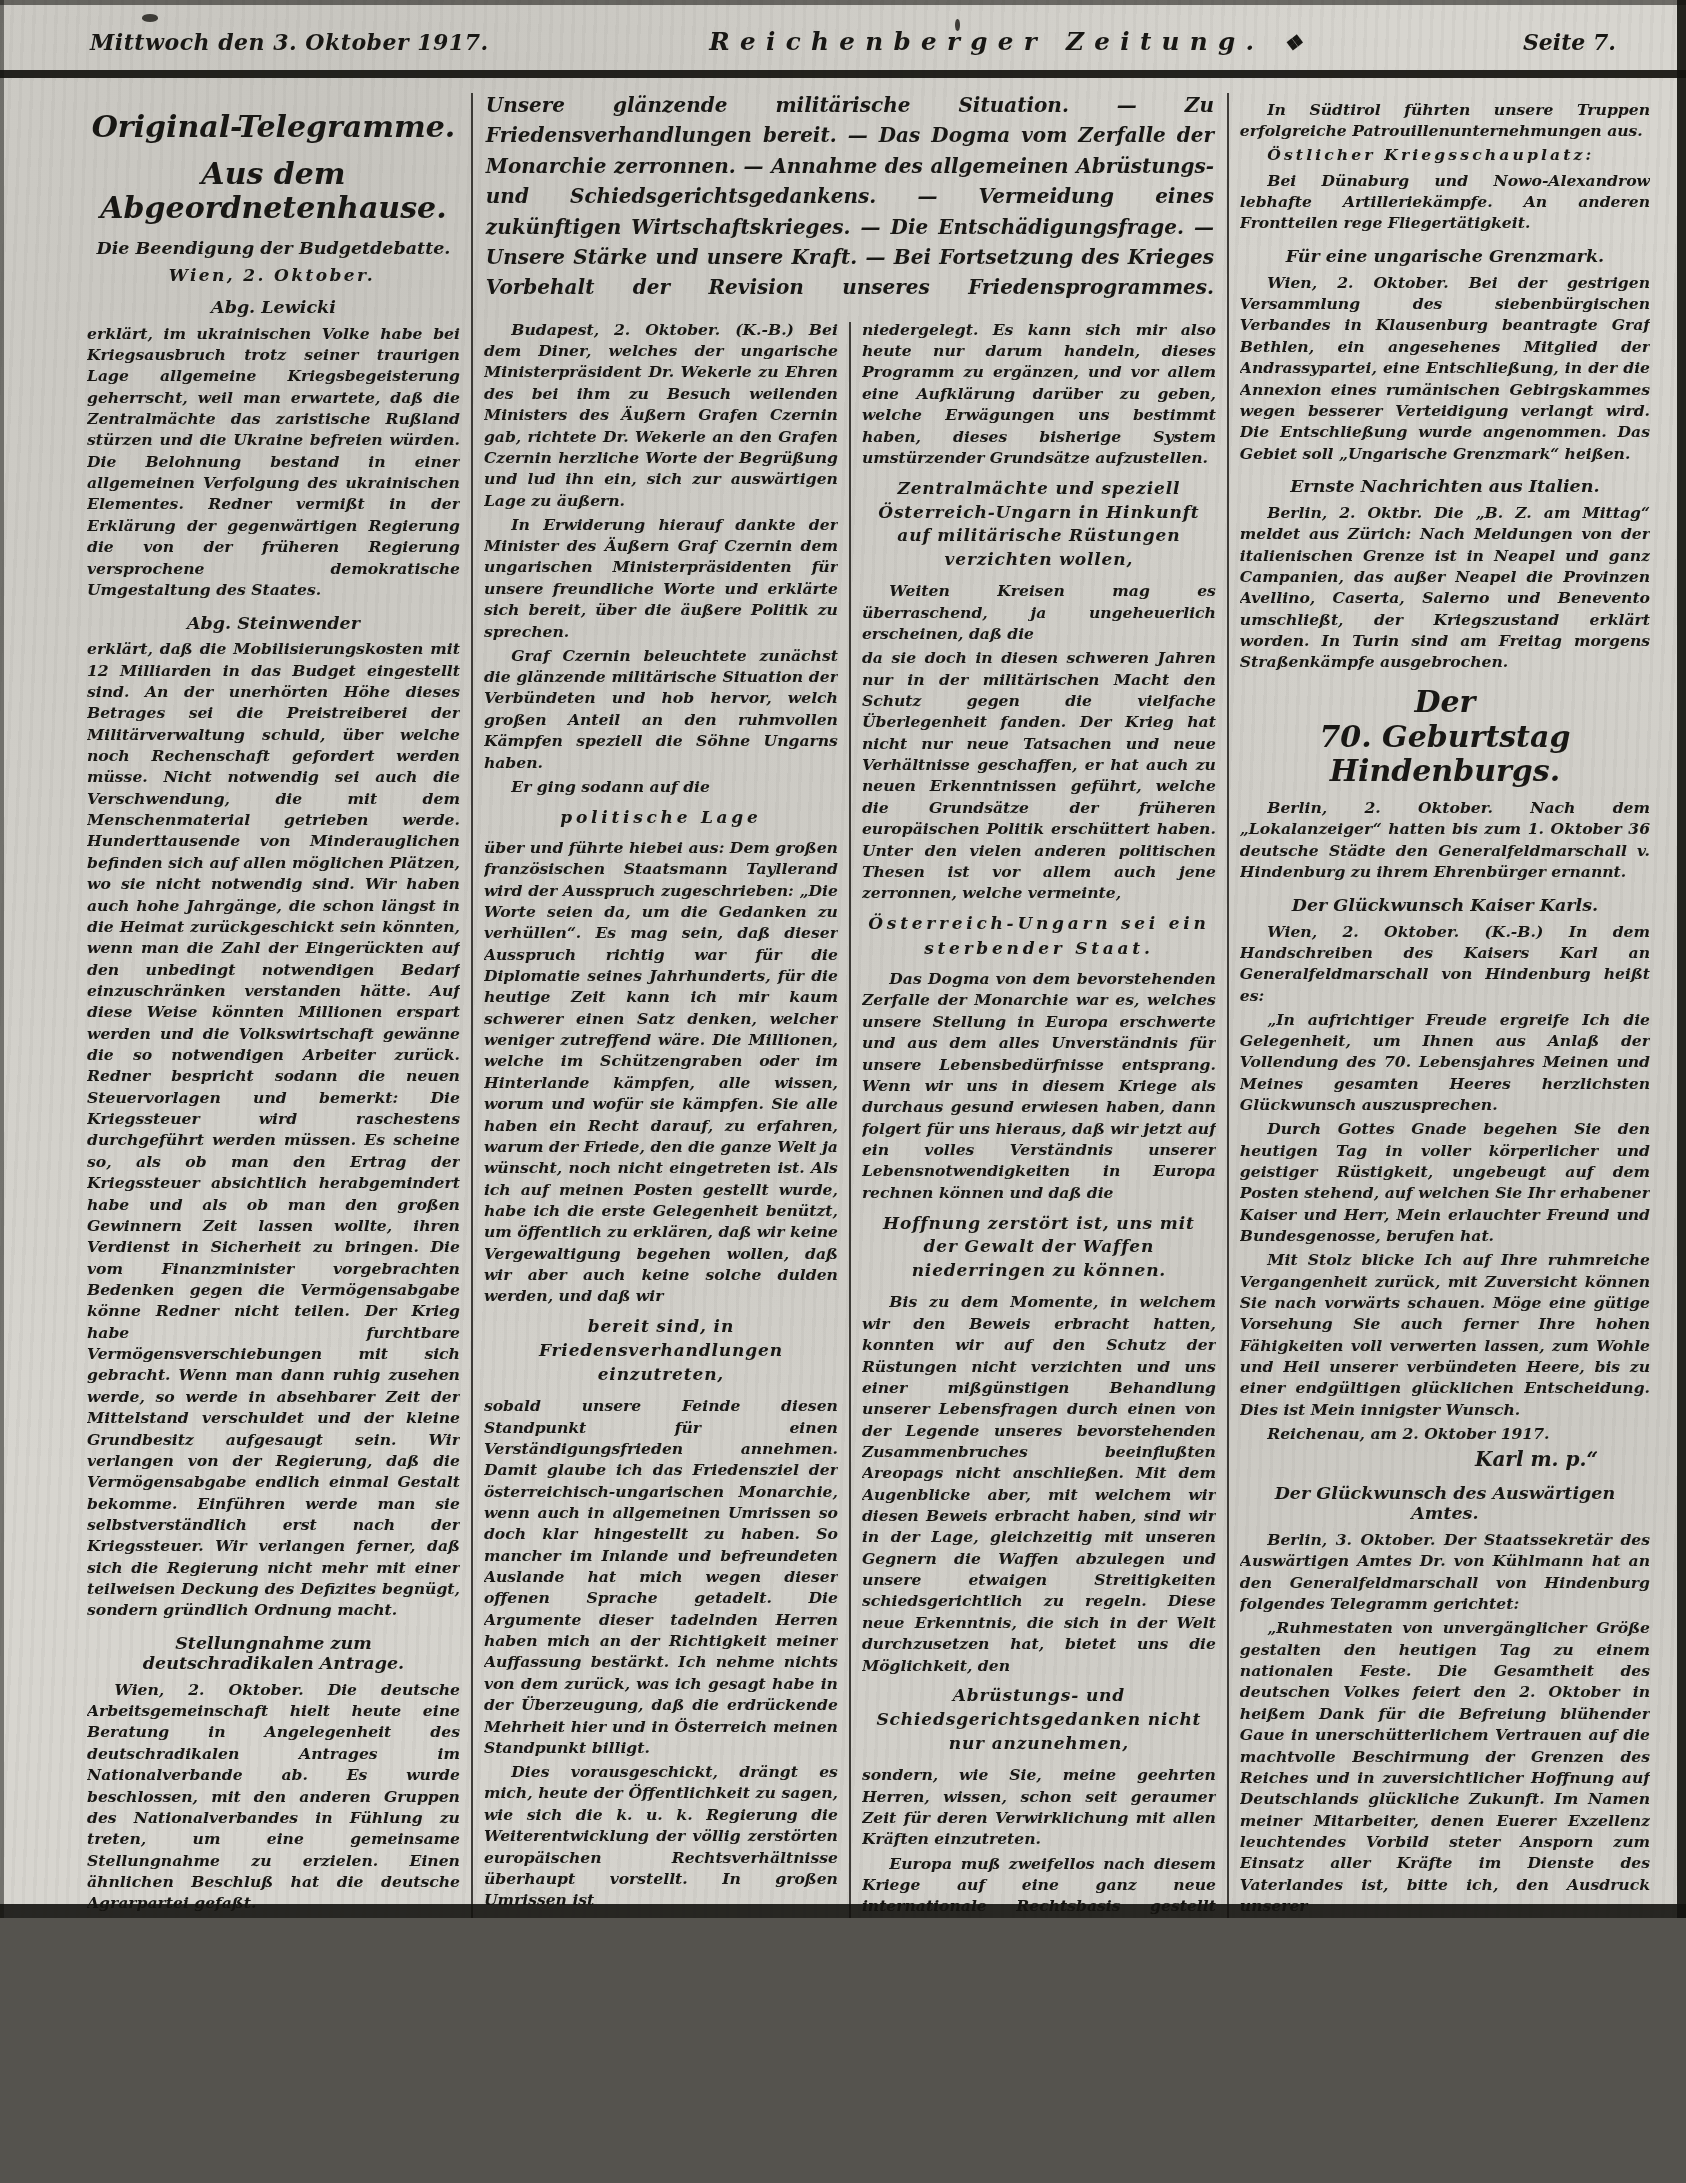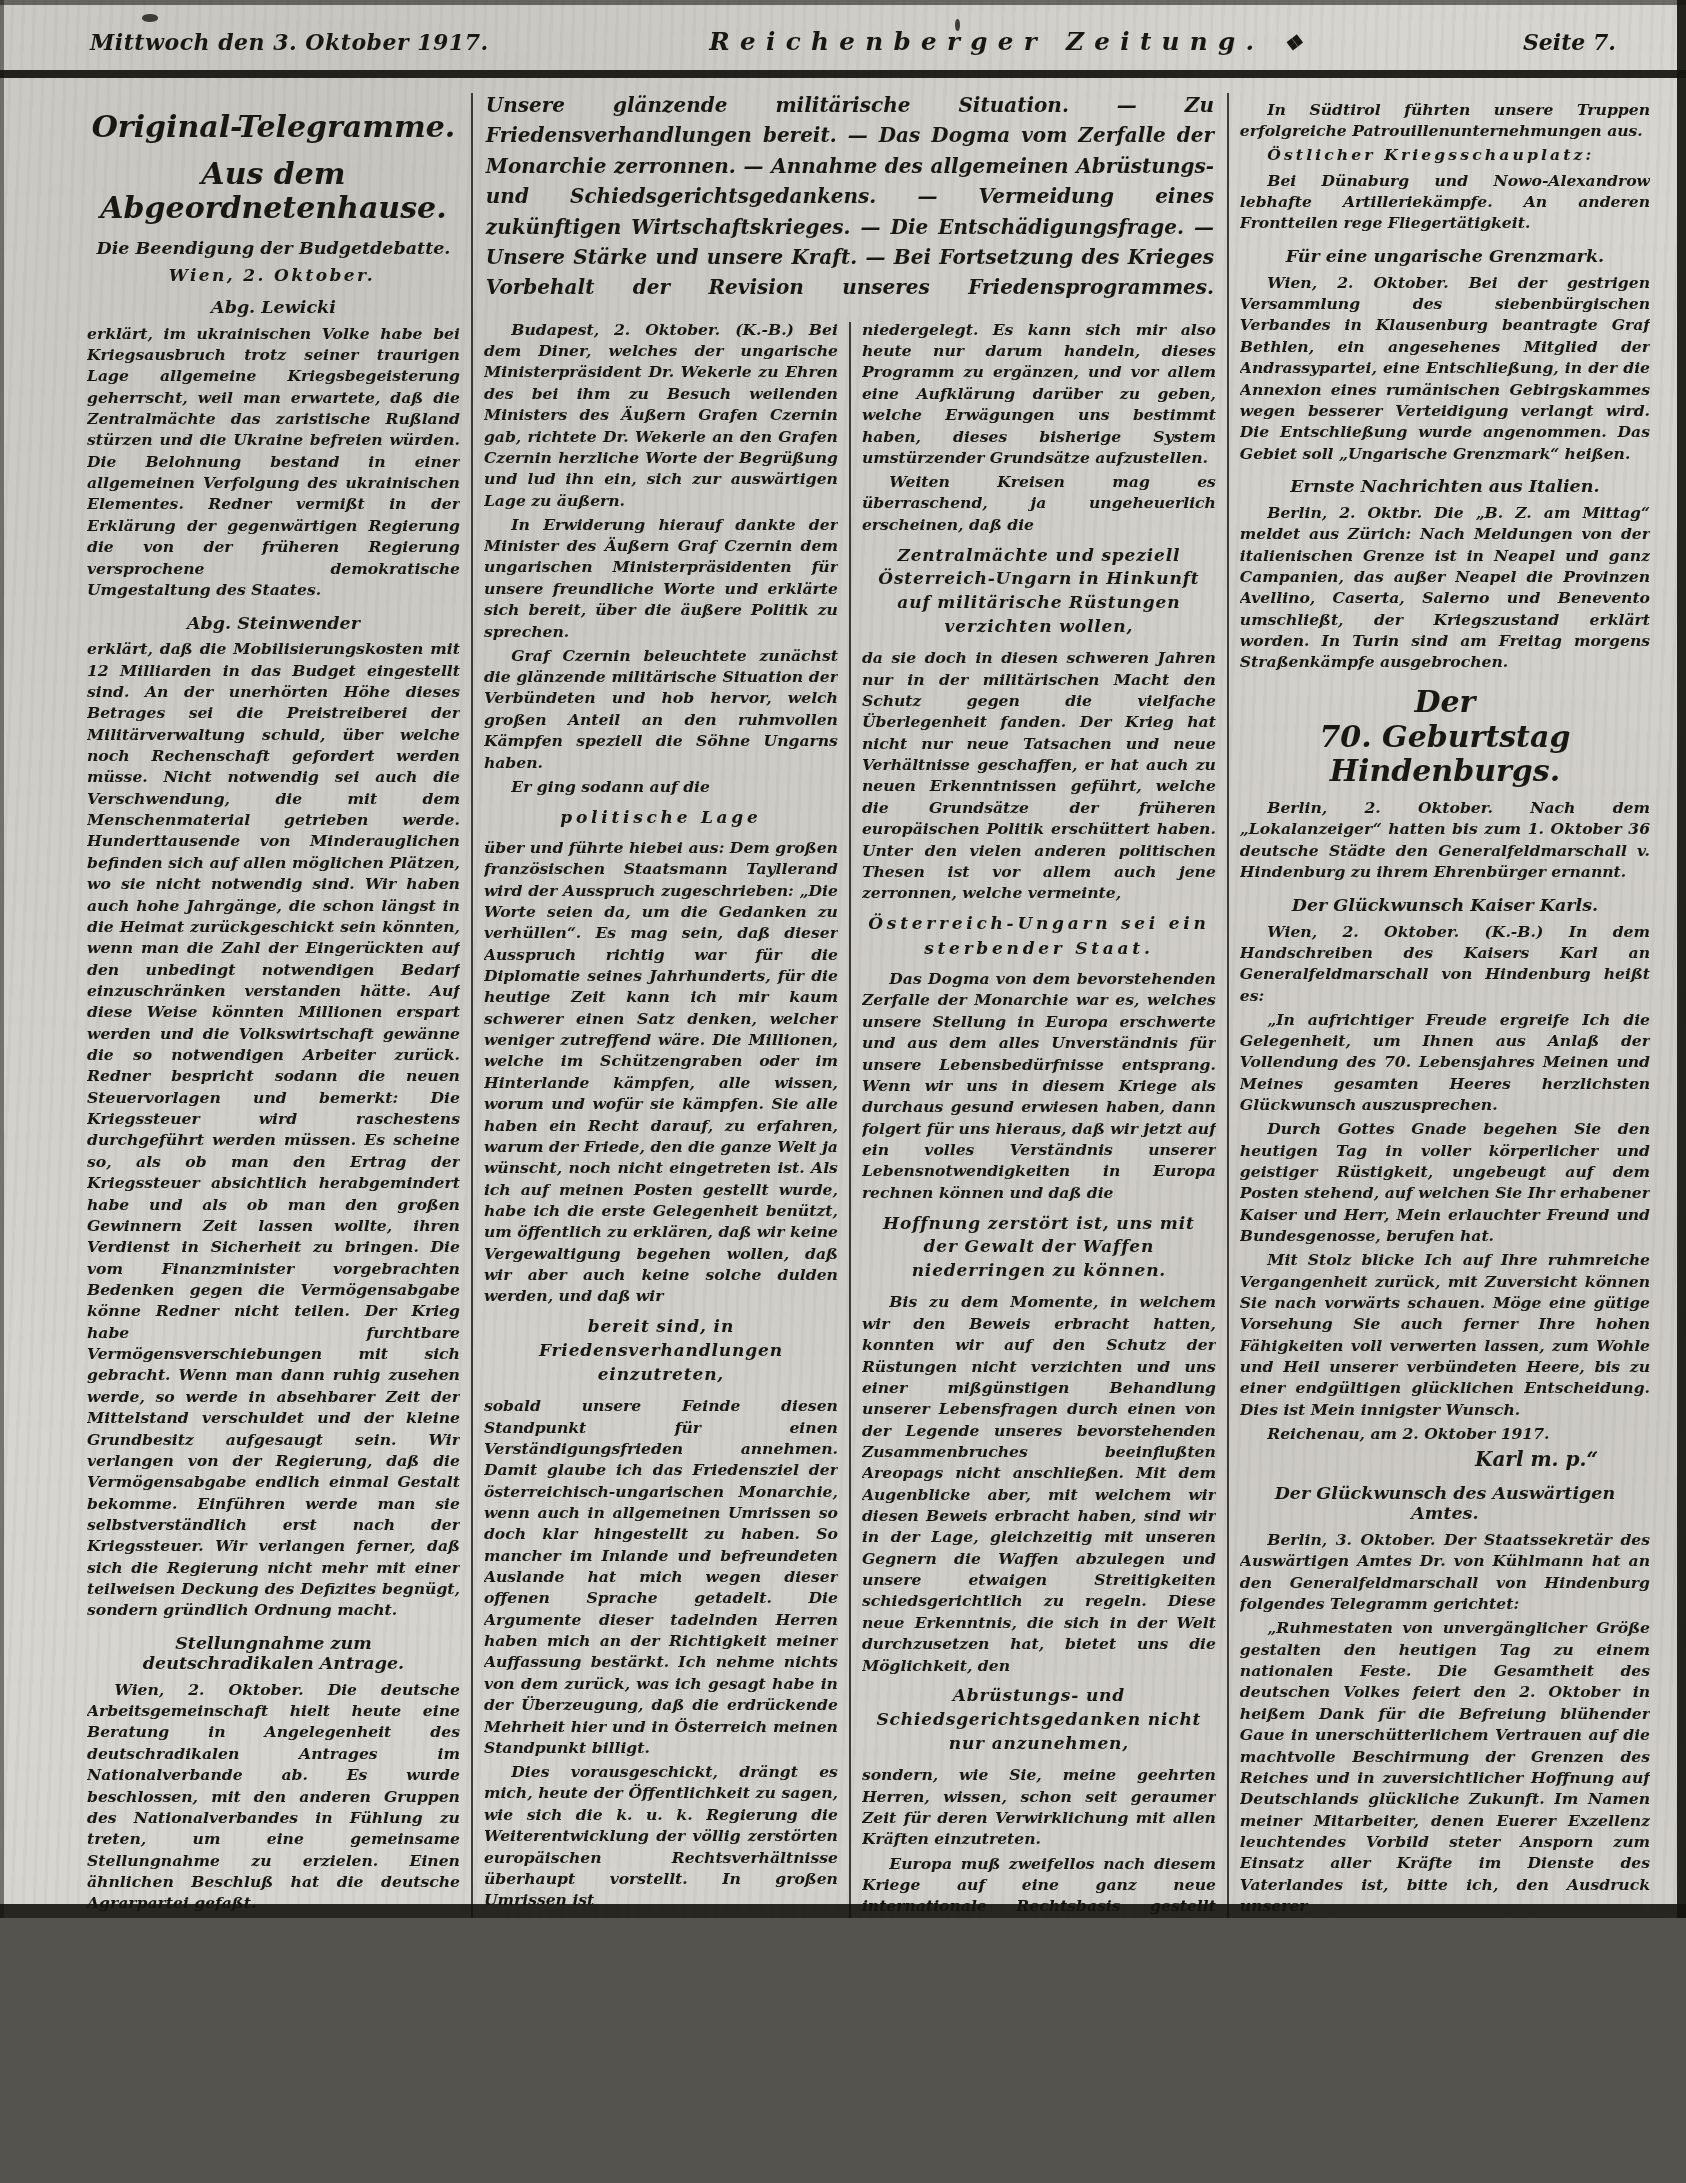--- a/index.html
+++ b/index.html
@@ -121,22 +121,22 @@
             <div class="blk blk-pni">über und führte hiebei aus: Dem großen französischen Staatsmann Tayllerand wird der Ausspruch zugeschrieben: „Die Worte seien da, um die Gedanken zu verhüllen“. Es mag sein, daß dieser Ausspruch richtig war für die Diplomatie seines Jahrhunderts, für die heutige Zeit kann ich mir kaum schwerer einen Satz denken, welcher weniger zutreffend wäre. Die Millionen, welche im Schützengraben oder im Hinterlande kämpfen, alle wissen, worum und wofür sie kämpfen. Sie alle haben ein Recht darauf, zu erfahren, warum der Friede, den die ganze Welt ja wünscht, noch nicht eingetreten ist. Als ich auf meinen Posten gestellt wurde, habe ich die erste Gelegenheit benützt, um öffentlich zu erklären, daß wir keine Vergewaltigung begehen wollen, daß wir aber auch keine solche dulden werden, und daß wir</div>
             <div class="blk blk-cb">bereit sind, in Friedensverhandlungen einzutreten,</div>
             <div class="blk blk-pni">sobald unsere Feinde diesen Standpunkt für einen Verständigungsfrieden annehmen. Damit glaube ich das Friedensziel der österreichisch-ungarischen Monarchie, wenn auch in allgemeinen Umrissen so doch klar hingestellt zu haben. So mancher im Inlande und befreundeten Auslande hat mich wegen dieser offenen Sprache getadelt. Die Argumente dieser tadelnden Herren haben mich an der Richtigkeit meiner Auffassung bestärkt. Ich nehme nichts von dem zurück, was ich gesagt habe in der Überzeugung, daß die erdrückende Mehrheit hier und in Österreich meinen Standpunkt billigt.</div>
             <div class="blk blk-p">Dies vorausgeschickt, drängt es mich, heute der Öffentlichkeit zu sagen, wie sich die k. u. k. Regierung die Weiterentwicklung der völlig zerstörten europäischen Rechtsverhältnisse überhaupt vorstellt. In großen Umrissen ist</div>
             <div class="blk blk-cb">unser Programm des Wiederaufbaues der Weltordnung,</div>
             <div class="blk blk-pni">das richtiger als der Ausbau einer neuen Weltordnung zu bezeichnen wäre, bereits in unserer Antwort auf die Friedensnote des heiligen Vaters</div>
           </section>
         <div class="vrule"></div>
         <section class="col col3">
             <div class="blk blk-pni">niedergelegt. Es kann sich mir also heute nur darum handeln, dieses Programm zu ergänzen, und vor allem eine Aufklärung darüber zu geben, welche Erwägungen uns bestimmt haben, dieses bisherige System umstürzender Grundsätze aufzustellen.</div>
+            <div class="blk blk-cb">Zentralmächte und speziell Österreich-Ungarn in Hinkunft auf militärische Rüstungen verzichten wollen,</div>
             <div class="blk blk-p">Weiten Kreisen mag es überraschend, ja ungeheuerlich erscheinen, daß die</div>
-            <div class="blk blk-cb">Zentralmächte und speziell Österreich-Ungarn in Hinkunft auf militärische Rüstungen verzichten wollen,</div>
             <div class="blk blk-pni">da sie doch in diesen schweren Jahren nur in der militärischen Macht den Schutz gegen die vielfache Überlegenheit fanden. Der Krieg hat nicht nur neue Tatsachen und neue Verhältnisse geschaffen, er hat auch zu neuen Erkenntnissen geführt, welche die Grundsätze der früheren europäischen Politik erschüttert haben. Unter den vielen anderen politischen Thesen ist vor allem auch jene zerronnen, welche vermeinte,</div>
             <div class="blk blk-cs">Österreich-Ungarn sei ein sterbender Staat.</div>
             <div class="blk blk-p">Das Dogma von dem bevorstehenden Zerfalle der Monarchie war es, welches unsere Stellung in Europa erschwerte und aus dem alles Unverständnis für unsere Lebensbedürfnisse entsprang. Wenn wir uns in diesem Kriege als durchaus gesund erwiesen haben, dann folgert für uns hieraus, daß wir jetzt auf ein volles Verständnis unserer Lebensnotwendigkeiten in Europa rechnen können und daß die</div>
             <div class="blk blk-cb">Hoffnung zerstört ist, uns mit der Gewalt der Waffen niederringen zu können.</div>
             <div class="blk blk-p">Bis zu dem Momente, in welchem wir den Beweis erbracht hatten, konnten wir auf den Schutz der Rüstungen nicht verzichten und uns einer mißgünstigen Behandlung unserer Lebensfragen durch einen von der Legende unseres bevorstehenden Zusammenbruches beeinflußten Areopags nicht anschließen. Mit dem Augenblicke aber, mit welchem wir diesen Beweis erbracht haben, sind wir in der Lage, gleichzeitig mit unseren Gegnern die Waffen abzulegen und unsere etwaigen Streitigkeiten schiedsgerichtlich zu regeln. Diese neue Erkenntnis, die sich in der Welt durchzusetzen hat, bietet uns die Möglichkeit, den</div>
             <div class="blk blk-cb">Abrüstungs- und Schiedsgerichtsgedanken nicht nur anzunehmen,</div>
             <div class="blk blk-pni">sondern, wie Sie, meine geehrten Herren, wissen, schon seit geraumer Zeit für deren Verwirklichung mit allen Kräften einzutreten.</div>
             <div class="blk blk-p">Europa muß zweifellos nach diesem Kriege auf eine ganz neue internationale Rechtsbasis gestellt werden, welche Garantien für deren Dauerhaftigkeit bietet. Diese Rechtsbasis muß uns die Sicherheit bieten, daß es keinen Revanchekrieg und zwar von keiner Seite geben kann. Wir wollen das eine erreicht haben, daß wir unseren</div>
           </section>
       </div>

